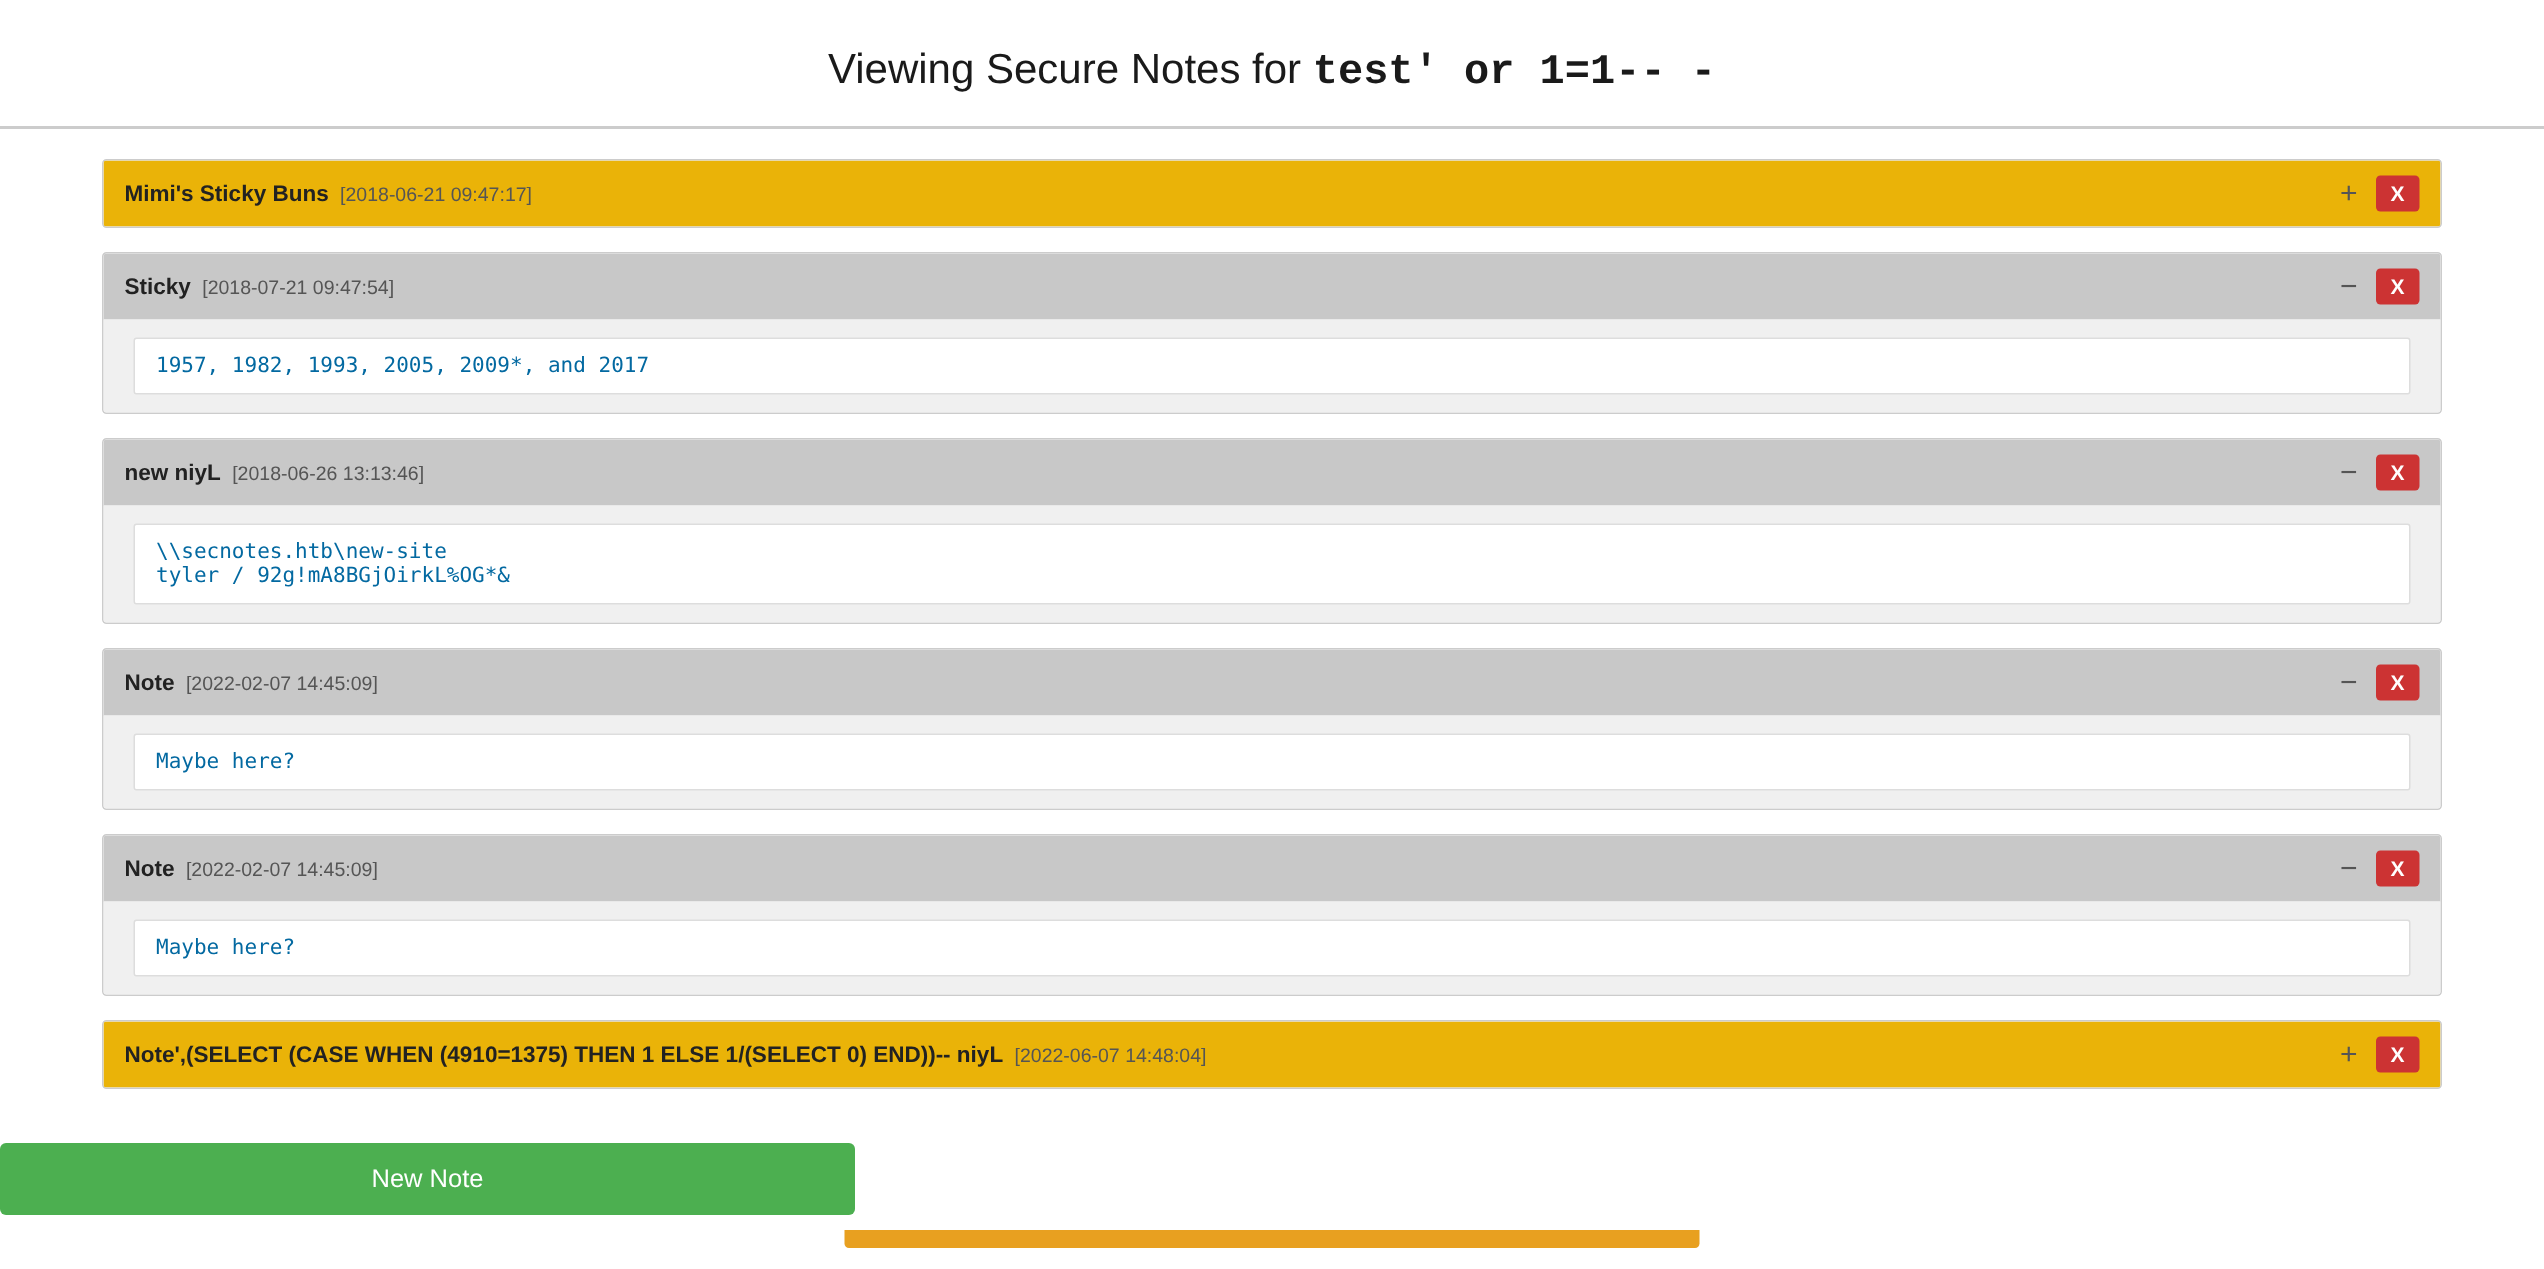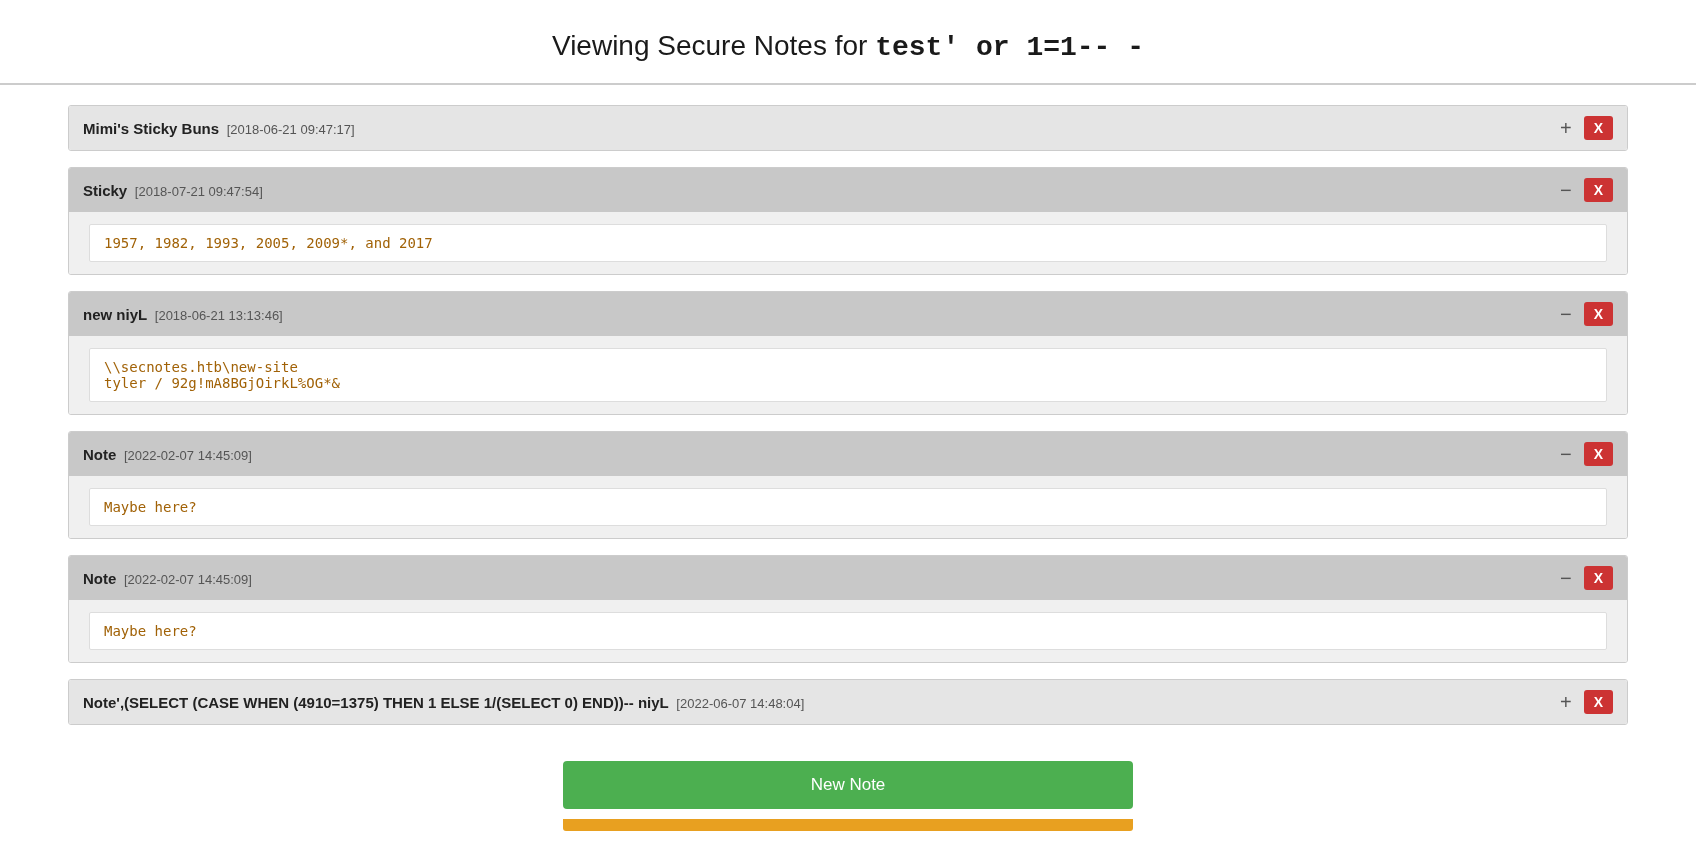--- a/index.html
+++ b/index.html
@@ -83,29 +83,29 @@
       background: #f0f0f0;
       padding: 12px 20px;
     }
     .note-content {
       background: #fff;
       border: 1px solid #ddd;
       border-radius: 2px;
       padding: 10px 14px;
       font-family: monospace;
       font-size: 14px;
-      color: #a16207;
+      color: #0369a1;
       white-space: pre-wrap;
     }
     .note-card.collapsed .note-header {
-      background: #e5e5e5;
+      background: #eab308;
     }
     .new-note-section {
       display: flex;
-      justify-content: center;
+      justify-content: flex-start;
       padding: 20px 0 10px;
     }
     .new-note-btn {
       background: #4caf50;
       color: #fff;
       border: none;
       border-radius: 4px;
       padding: 14px 0;
       font-size: 17px;
       cursor: pointer;
@@ -145,21 +145,21 @@
           <button class="toggle-btn">−</button>
           <button class="delete-btn">X</button>
         </div>
       </div>
       <div class="note-body">
         <div class="note-content">1957, 1982, 1993, 2005, 2009*, and 2017</div>
       </div>
     </div>
     <div class="note-card">
       <div class="note-header">
-        <div class="note-header-left"><span class="note-title">new niyL</span><span class="note-timestamp"> [2018-06-21 13:13:46]</span></div>
+        <div class="note-header-left"><span class="note-title">new niyL</span><span class="note-timestamp"> [2018-06-26 13:13:46]</span></div>
         <div class="note-header-right">
           <button class="toggle-btn">−</button>
           <button class="delete-btn">X</button>
         </div>
       </div>
       <div class="note-body">
         <div class="note-content">\\secnotes.htb\new-site
 tyler / 92g!mA8BGjOirkL%OG*&amp;</div>
       </div>
     </div>

